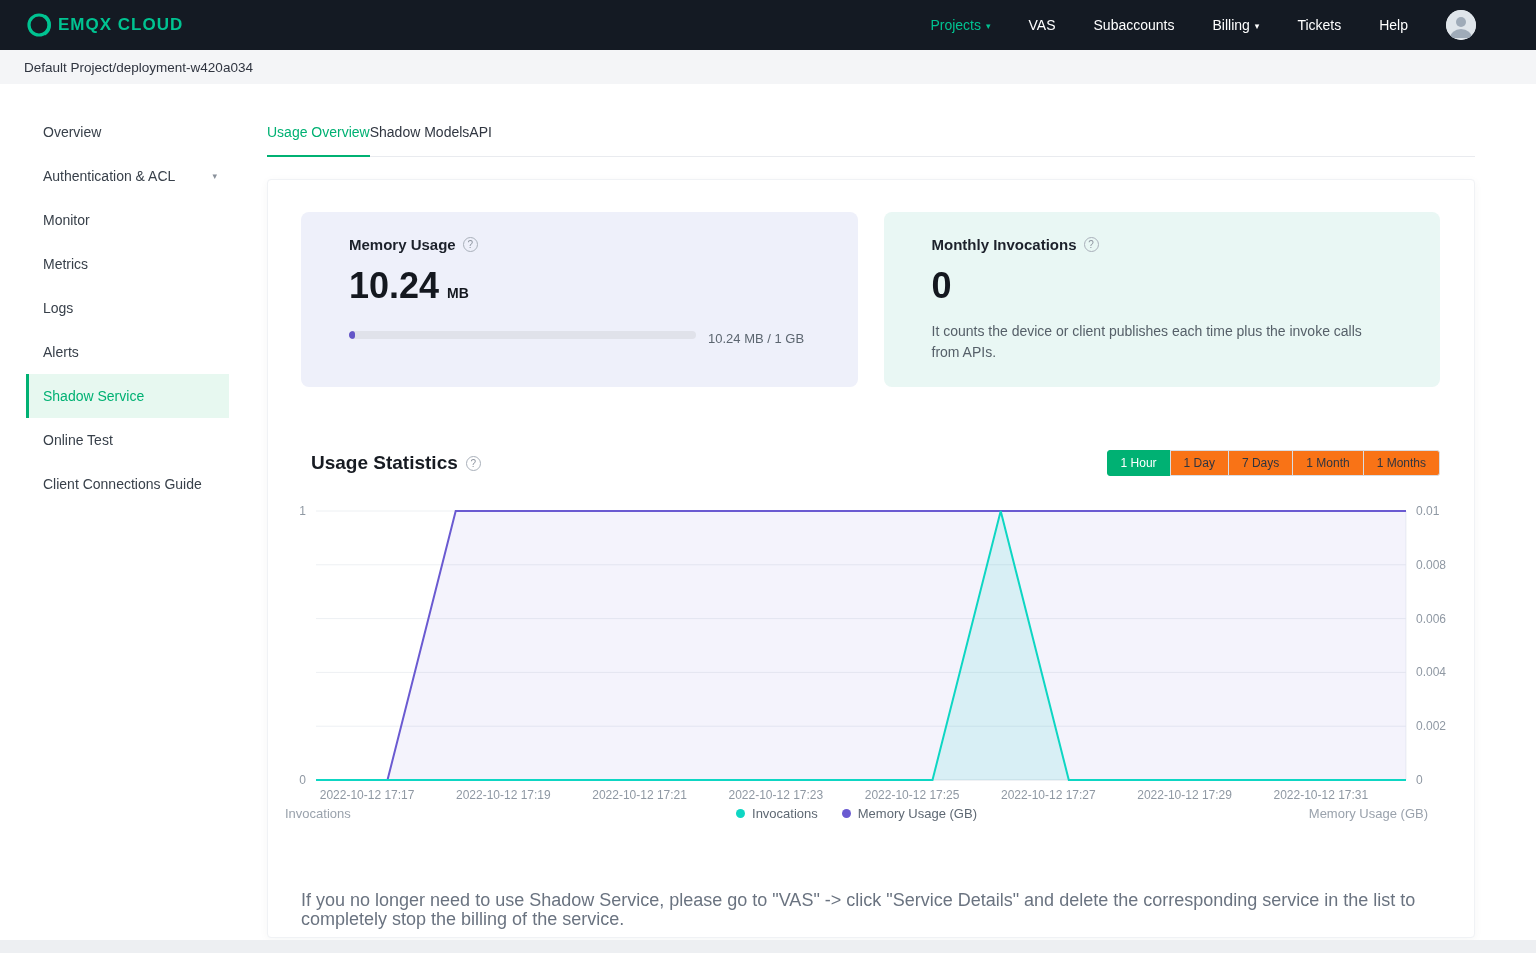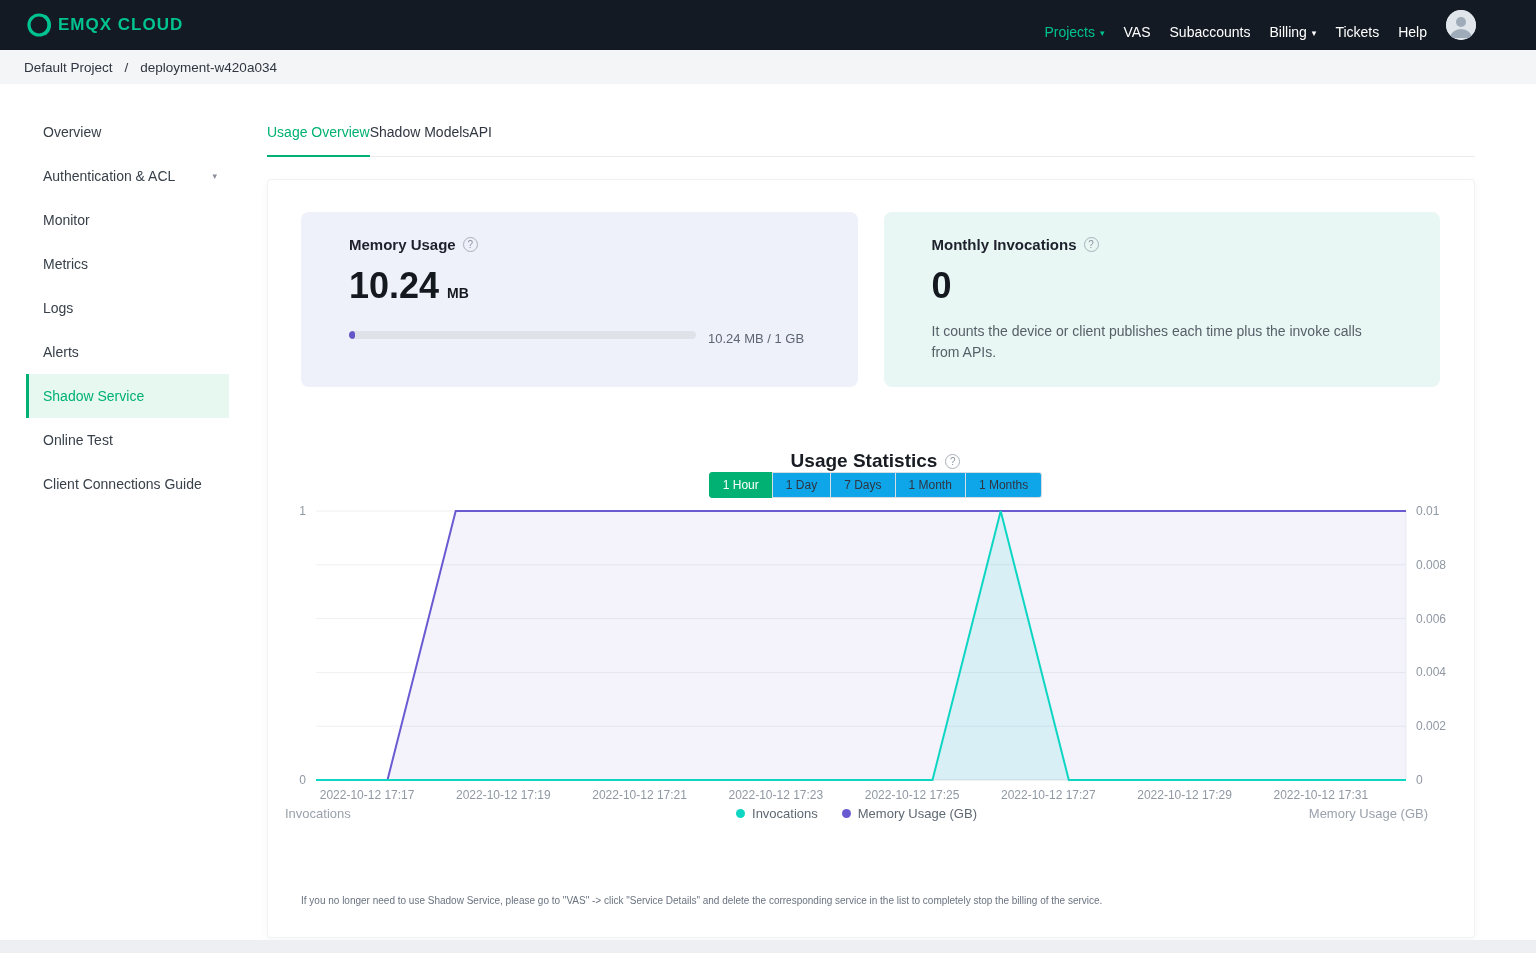--- a/index.html
+++ b/index.html
@@ -4,28 +4,28 @@
 <style>
   *{margin:0;padding:0;box-sizing:border-box;}
   html,body{width:1536px;height:953px;}
   body{font-family:"Liberation Sans",sans-serif;background:#fff;position:relative;overflow:hidden;color:#303540;}
   .cursor{cursor:pointer;}
 
   
   .navbar{position:absolute;top:0;left:0;width:100%;height:50px;background:#141a23;display:flex;align-items:center;justify-content:space-between;padding:0 60px 0 26px;z-index:5;}
   .brand{display:flex;align-items:center;}
   .brand-name{color:#00c391;font-size:17px;font-weight:700;letter-spacing:1px;}
-  .nav-items{display:flex;align-items:flex-end;gap:19px;}
+  .nav-items{display:flex;align-items:center;gap:38px;}
   .nav-link{color:#fff;font-size:14px;display:flex;align-items:center;gap:5px;white-space:nowrap;}
   .nav-link.active{color:#00c391;}
   .caret{font-size:9px;line-height:1;transform:translateY(1px);}
   .avatar{width:30px;height:30px;border-radius:50%;overflow:hidden;background:#e7ebef;flex:none;}
 
   
-  .breadcrumb{position:absolute;top:50px;left:0;width:100%;height:34px;background:#f4f5f7;display:flex;align-items:center;padding-left:24px;font-size:13.5px;gap:12px;}
+  .breadcrumb{position:absolute;top:50px;left:0;width:100%;height:34px;background:#f4f5f7;display:flex;align-items:center;padding-left:24px;font-size:13.5px;gap:0;}
 
   
   .sidebar{position:absolute;top:84px;left:0;width:267px;bottom:13px;background:#fff;padding-top:26px;}
   .side-item{height:44px;display:flex;align-items:center;margin-left:26px;width:203px;padding-left:14px;font-size:14px;color:#38404a;border-left:3px solid transparent;}
   .side-item.active{background:#e7f8f0;border-left-color:#00b173;color:#00b173;}
   .side-caret{margin-left:auto;margin-right:12px;color:#8a919b;font-size:9px;}
 
   
   .main{position:absolute;top:84px;left:267px;width:1269px;bottom:13px;padding-right:61px;}
   .tabs{display:flex;border-bottom:1px solid #e9ebef;padding-top:40px;width:1208px;}
@@ -45,40 +45,40 @@
   .value-row{margin-top:12px;display:flex;align-items:baseline;gap:8px;}
   .big-value{font-size:36px;font-weight:700;color:#14181f;}
   .unit{font-size:14px;font-weight:700;color:#14181f;}
   .progress-row{margin-top:24px;display:flex;align-items:flex-start;}
   .progress-track{width:347px;height:8px;border-radius:4px;background:#e0e2ea;overflow:hidden;flex:none;}
   .progress-fill{height:100%;background:#6355c7;border-radius:4px;min-width:6px;}
   .progress-label{margin-left:12px;font-size:13px;color:#5c6670;}
   .card-desc{margin-top:14px;font-size:14px;color:#566069;line-height:21px;max-width:470px;}
 
   
-  .stats-header{position:absolute;top:270px;left:43px;right:34px;display:flex;align-items:center;justify-content:space-between;flex-direction:column;}
+  .stats-header{position:absolute;top:270px;left:43px;right:34px;display:flex;align-items:center;justify-content:space-between;}
   .stats-title-wrap{display:flex;align-items:center;gap:8px;}
   .stats-title{font-size:19px;font-weight:700;color:#171b22;}
   .range-group{display:flex;}
-  .range-btn{font-size:12px;color:#2f3540;background:#0ea5e9;border:1px solid #d9dde3;padding:5px 13px;margin-left:-1px;white-space:nowrap;}
+  .range-btn{font-size:12px;color:#2f3540;background:#f97316;border:1px solid #d9dde3;padding:5px 13px;margin-left:-1px;white-space:nowrap;}
   .range-btn:first-child{border-radius:3px 0 0 3px;margin-left:0;}
   .range-btn:last-child{border-radius:0 3px 3px 0;}
   .range-btn.active{background:#00b173;border-color:#00b173;color:#fff;}
 
   
   .chart-wrap{position:absolute;top:317px;left:0;width:1208px;}
   #usage-chart{display:block;}
   .chart-meta{display:flex;align-items:center;padding:4px 48px 0 17px;}
   .axis-caption{font-size:13px;color:#9aa2ac;flex:1;white-space:nowrap;}
   .axis-caption.right{text-align:right;}
   .legend{display:flex;gap:24px;align-items:center;flex:none;}
   .legend-item{display:flex;align-items:center;gap:7px;font-size:13px;color:#5e6873;}
   .legend-dot{width:9px;height:9px;border-radius:50%;flex:none;}
 
-  .footer-note{position:absolute;top:711px;left:33px;right:34px;font-size:10px;color:#6a7380;line-height:19px;}
+  .footer-note{position:absolute;top:711px;left:33px;right:34px;font-size:18px;color:#6a7380;line-height:19px;}
   .bottom-strip{position:absolute;left:0;bottom:0;width:100%;height:13px;background:#edeff2;}
 </style>
 </head>
 <body>
 
 <header class="navbar">
   <div class="brand cursor">
     <svg width="32" height="32" viewBox="0 0 32 32">
       <circle cx="13" cy="16" r="10" fill="none" stroke="#00c391" stroke-width="3.2"></circle>
       <path d="M19 7.4 A10.6 10.6 0 0 1 19 24.6" fill="none" stroke="#00c391" stroke-width="3.2" stroke-linecap="round"></path>

